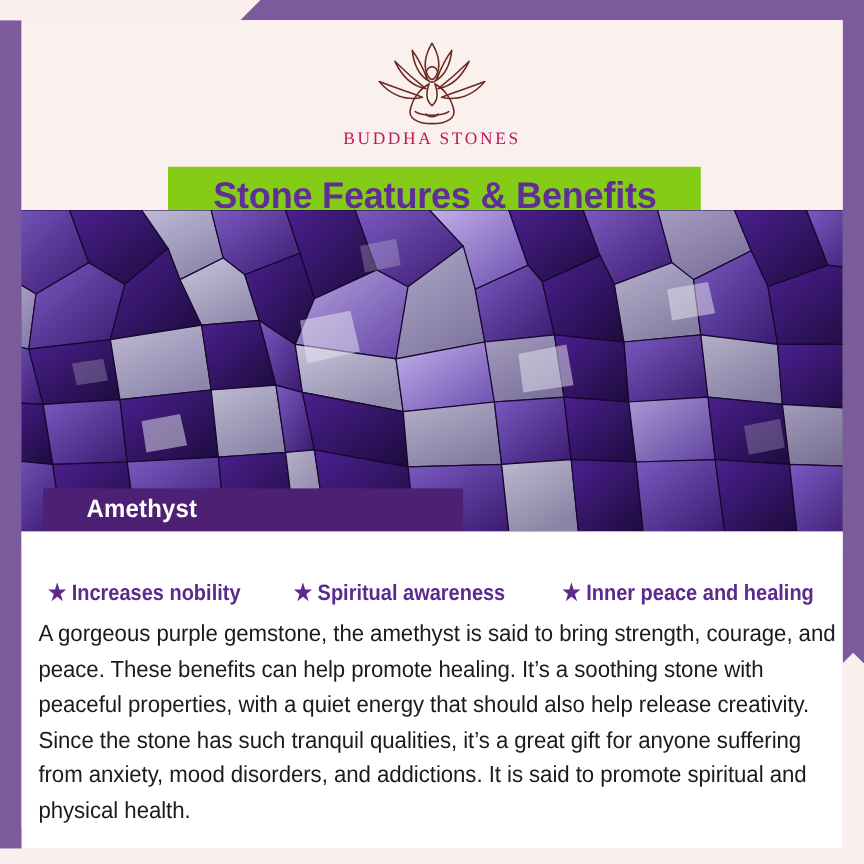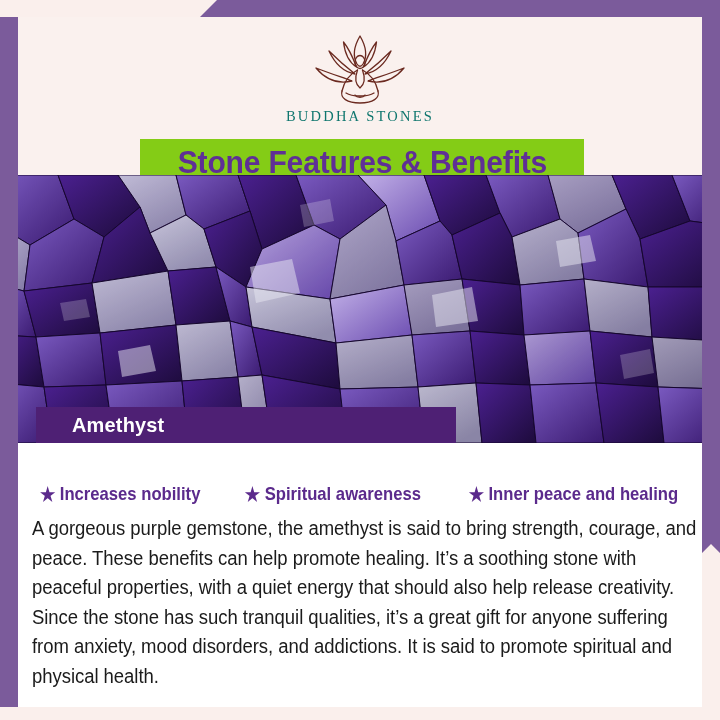--- a/index.html
+++ b/index.html
@@ -48,21 +48,21 @@
   }
   .logo-wrap {
     display:flex; flex-direction:column; align-items:center;
     padding-top:14px;
   }
   .logo-mark { width:106px; height:76px; display:block; }
   .brand-name {
     font-family:"Liberation Serif", serif;
     font-size:14.5px;
     letter-spacing:2.2px;
-    color:#0f766e;
+    color:#be185d;
     margin-top:1px;
   }
   .title-banner {
     position:absolute;
     left:122px; top:122px;
     width:444px; height:48px;
     background:#84cc16;
     display:flex; align-items:center; justify-content:center;
   }
   .title-text {
@@ -81,21 +81,21 @@
     width:720px; height:268px;
     overflow:hidden;
     background:#2a0f4a;
   }
   .hero svg { display:block; width:720px; height:268px; }
 
   
   .label-band {
     position:absolute;
     left:18px; top:390px;
-    width:420px; height:36px;
+    width:350px; height:36px;
     background:#4e2074;
     display:flex; align-items:center;
   }
   .label-text {
     margin-left:36px;
     font-family:"Liberation Sans Narrow","Liberation Sans", sans-serif;
     font-weight:bold;
     font-size:21px;
     color:#ffffff;
     letter-spacing:0.2px;

